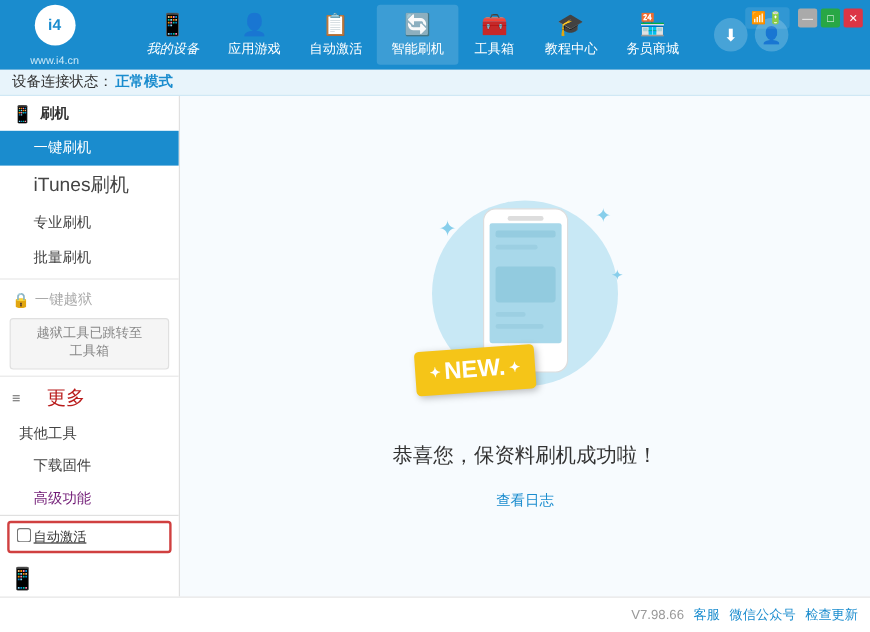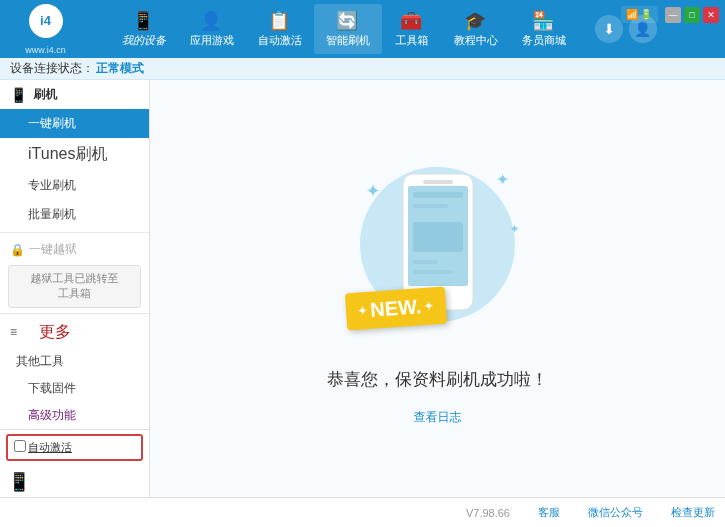--- a/index.html
+++ b/index.html
@@ -174,21 +174,21 @@
 
     <a href="#" style="font-size:12px; color:#1a8cce; text-decoration:none;">
       <span>查看日志</span>
     </a>
 
   </div>
 </div>
 
 <div style="background:white; border-top:1px solid #e0e0e0; height:30px; display:flex; align-items:center; justify-content:space-between; padding:0 10px; font-size:11px; color:#666;">
   <div></div>
-  <div style="display:flex; align-items:center; gap:28px;">
+  <div style="display:flex; align-items:center; gap:8px;">
     <span style="color:#999;">V7.98.66</span>
     <a href="#" style="color:#1a8cce; text-decoration:none;">
       <span>客服</span>
     </a>
     <a href="#" style="color:#1a8cce; text-decoration:none;">
       <span>微信公众号</span>
     </a>
     <a href="#" style="color:#1a8cce; text-decoration:none;">
       <span>检查更新</span>
     </a>

